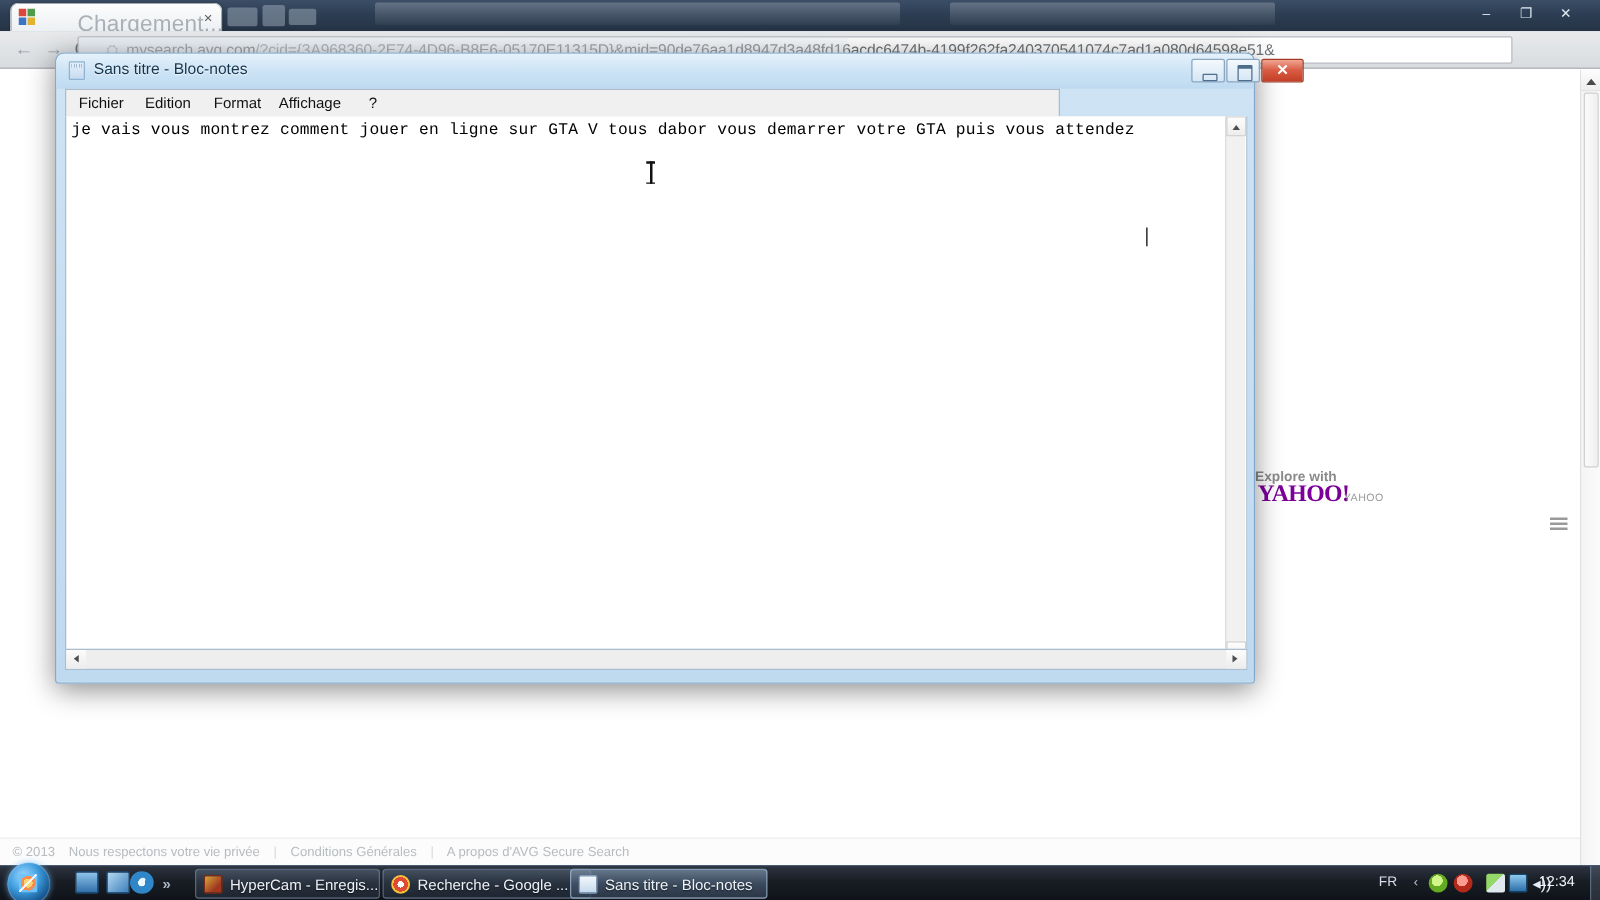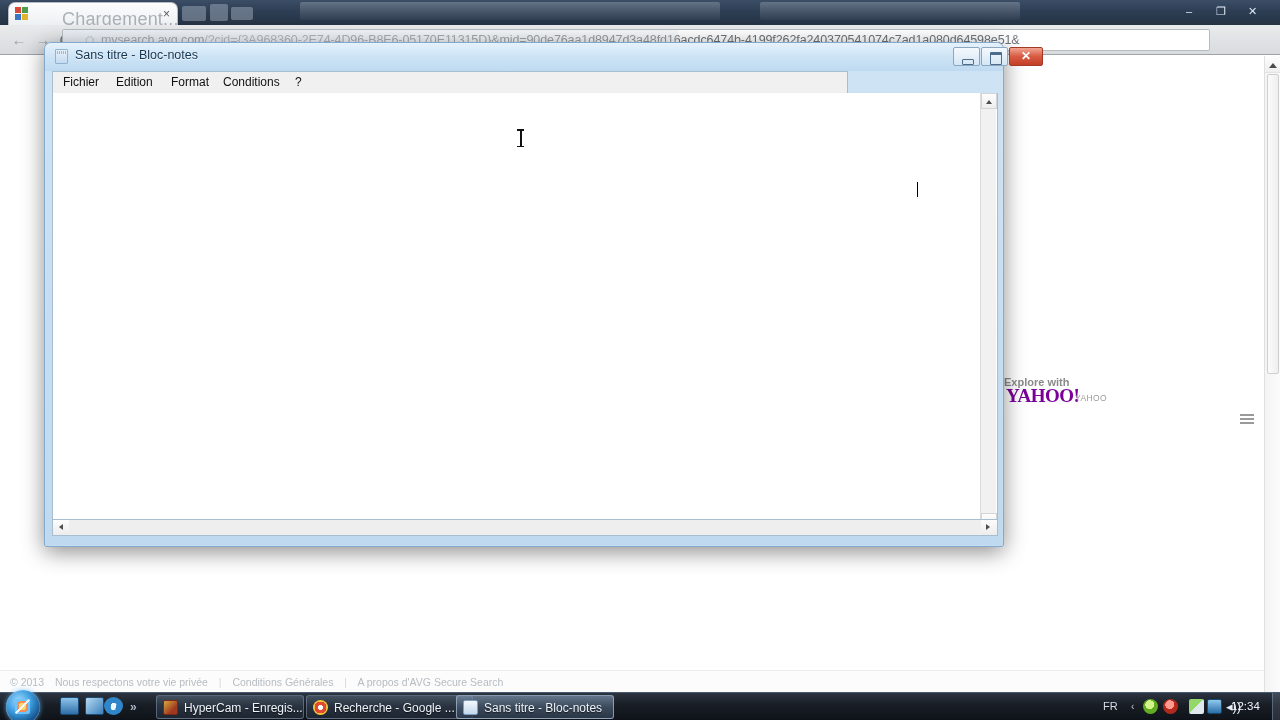--- a/index.html
+++ b/index.html
@@ -566,25 +566,26 @@
       <span class="np-title">Sans titre - Bloc-notes</span>
       <div class="np-btn np-min"></div>
       <div class="np-btn np-max"></div>
       <div class="np-btn np-close">✕</div>
     </div>
 
     <div class="np-menubar">
       <span class="np-menu-item" style="left:10px;">Fichier</span>
       <span class="np-menu-item" style="left:63px;">Edition</span>
       <span class="np-menu-item" style="left:118px;">Format</span>
-      <span class="np-menu-item" style="left:170px;">Conditions</span>
+      <span class="np-menu-item" style="left:170px;">Affichage</span>
       <span class="np-menu-item" style="left:242px;">?</span>
     </div>
 
     <div class="np-textarea">
+      <div class="np-text">je vais vous montrez comment jouer en ligne sur GTA V tous dabor vous demarrer votre GTA puis vous attendez </div>
       <div class="np-caret"></div>
 
       <div class="np-vsb">
         <div class="np-vsb-up"></div>
         <div class="np-vsb-down"></div>
       </div>
     </div>
 
     <div class="np-imouse">
         <i></i>

